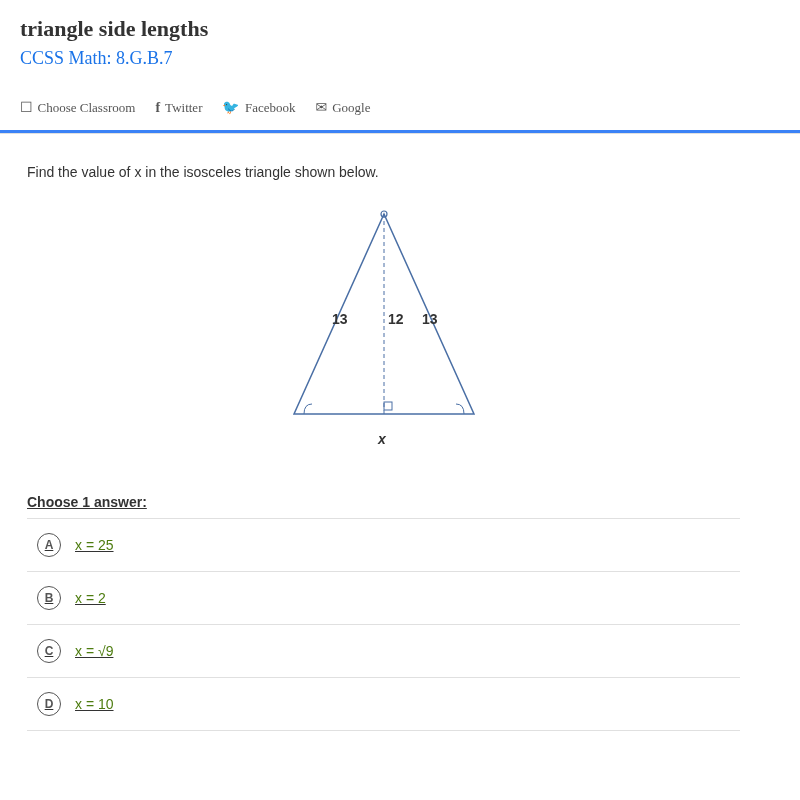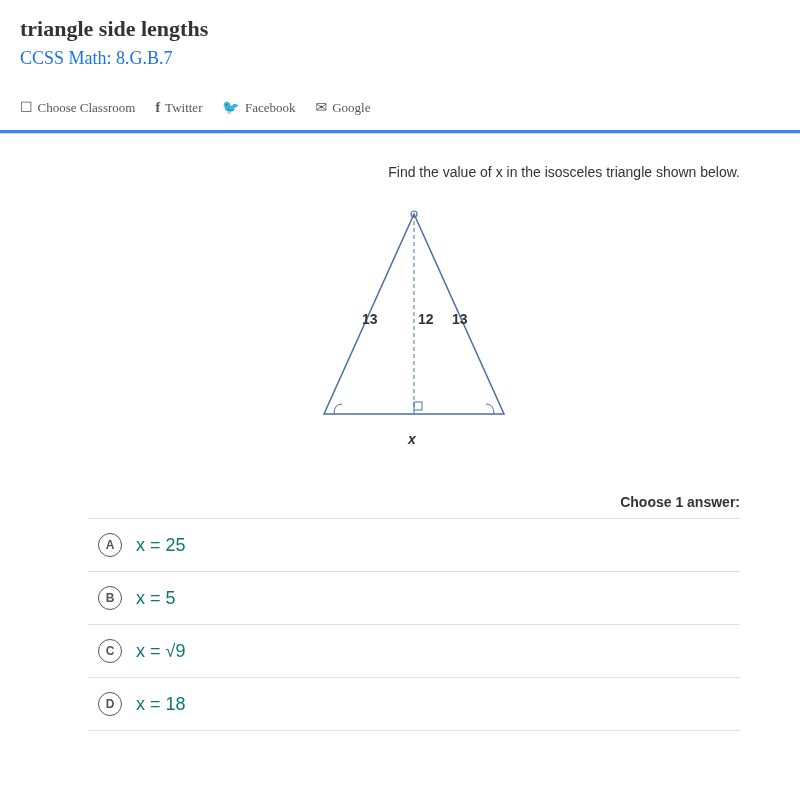--- a/index.html
+++ b/index.html
@@ -51,39 +51,39 @@
       text-decoration: none;
     }
     .share-icon {
       font-size: 14px;
     }
     .divider {
       border: none;
       border-top: 1px solid #e0e0e0;
     }
     .content-area {
-      padding: 30px 60px 30px 88px;
-      text-align: right;
+      padding: 30px 60px 30px 27px;
     }
     .question-text {
       font-size: 14px;
       color: #333;
       margin-bottom: 24px;
     }
     .triangle-container {
       display: flex;
       justify-content: center;
       margin-bottom: 30px;
       font-weight: bold;
     }
     .triangle-svg {
       display: block;
     }
     .answer-section {
       margin-top: 10px;
+      text-decoration: underline;
     }
     .choose-label {
       font-size: 14px;
       font-weight: bold;
       color: #333;
       margin-bottom: 8px;
     }
     .answer-list {
       border-top: 1px solid #e0e0e0;
     }
@@ -102,22 +102,22 @@
       border: 1.5px solid #555;
       display: flex;
       align-items: center;
       justify-content: center;
       font-size: 12px;
       font-weight: bold;
       color: #555;
       flex-shrink: 0;
     }
     .answer-text {
-      font-size: 18px;
-      color: #0f766e;
+      font-size: 14px;
+      color: #4d7c0f;
     }
   </style>
 </head>
 <body>
 
 <div class="page-container">
   <div class="header-section">
     <div class="page-title">triangle side lengths</div>
     <a class="ccss-link" href="#">CCSS Math: 8.G.B.7</a>
     <div class="share-bar">
@@ -172,29 +172,29 @@
       <div class="choose-label">Choose 1 answer:</div>
       <div class="answer-list">
 
         <div class="answer-item">
           <div class="answer-circle">A</div>
           <span class="answer-text">x = 25</span>
         </div>
 
         <div class="answer-item">
           <div class="answer-circle">B</div>
-          <span class="answer-text">x = 5</span>
+          <span class="answer-text">x = 2</span>
         </div>
 
         <div class="answer-item">
           <div class="answer-circle">C</div>
           <span class="answer-text">x = √9</span>
         </div>
 
         <div class="answer-item">
           <div class="answer-circle">D</div>
-          <span class="answer-text">x = 18</span>
+          <span class="answer-text">x = 10</span>
         </div>
 
       </div>
     </div>
   </div>
 </div>
 
 </body></html>

